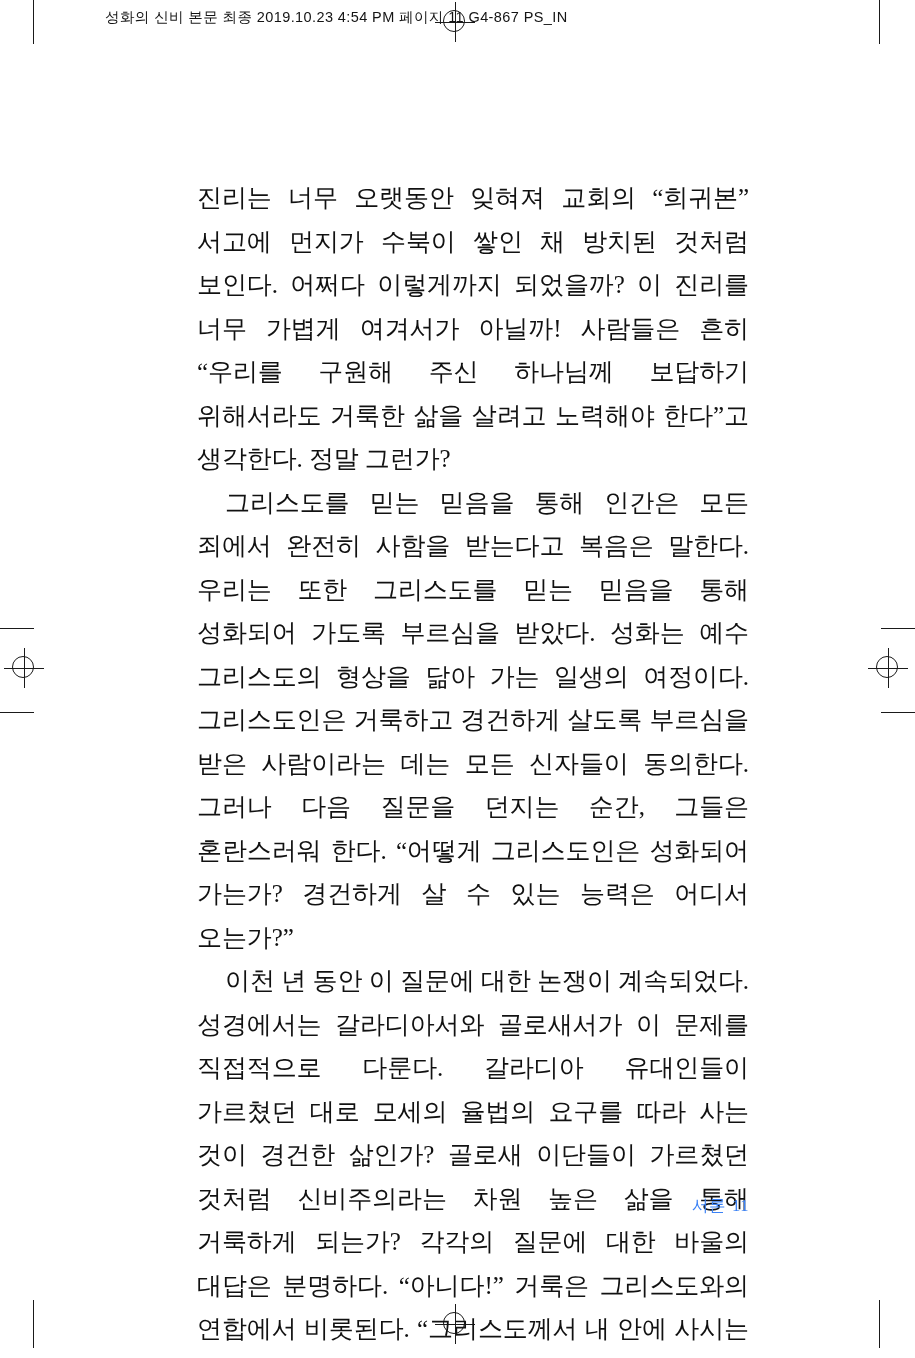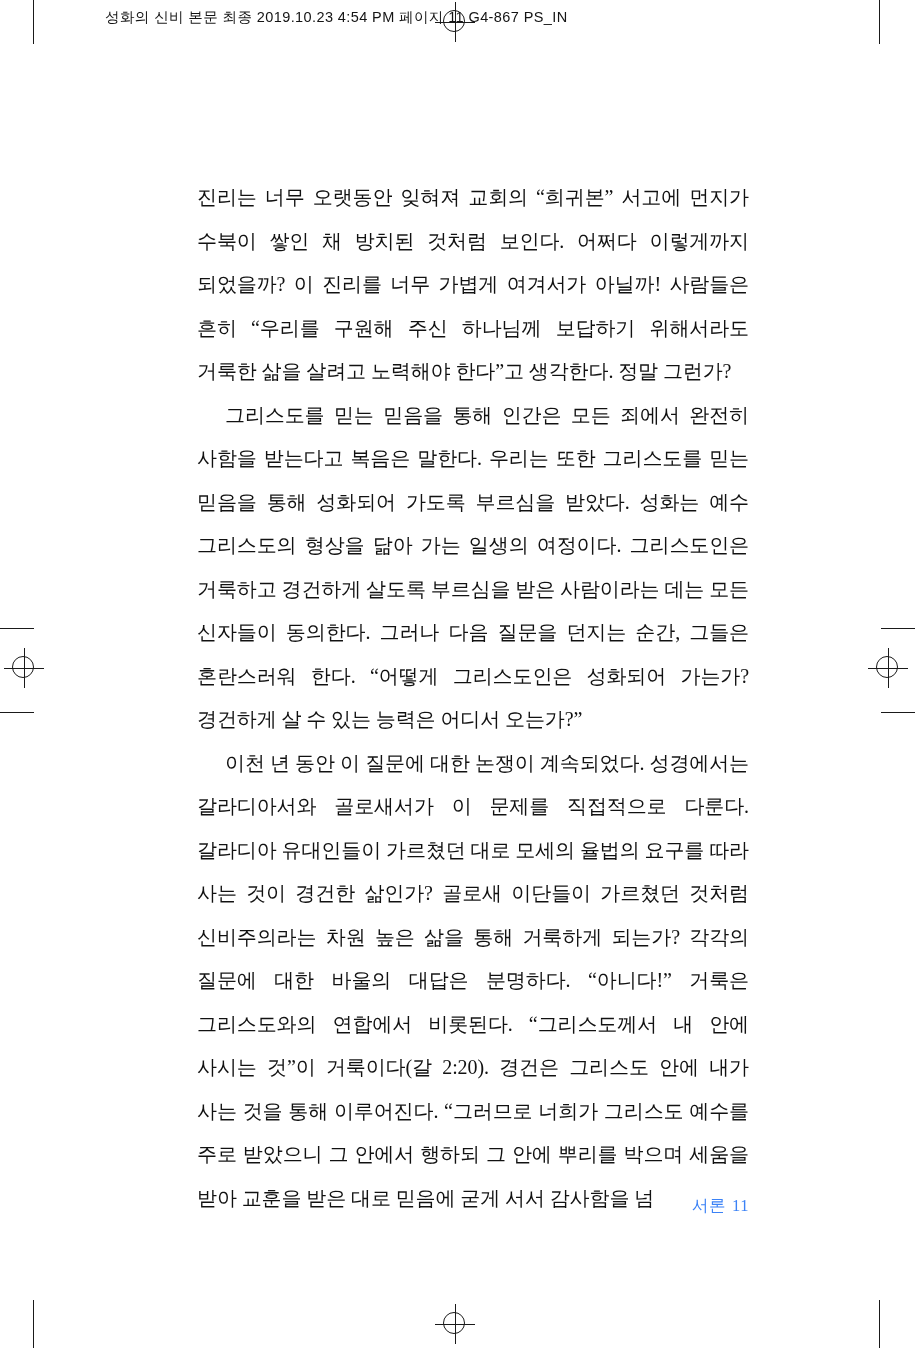--- a/index.html
+++ b/index.html
@@ -70,21 +70,21 @@
 
   
   .text-block {
     position: absolute;
     left: 197px;
     top: 176px;
     width: 552px;
   }
   .para {
     margin: 0 0 0 0;
-    font-size: 20px;
+    font-size: 25px;
     line-height: 43.5px;
     color: #111111;
     text-align: justify;
     text-justify: inter-character;
     letter-spacing: -0.1px;
     word-break: keep-all;
   }
   .para.indent {
     text-indent: 28px;
   }

